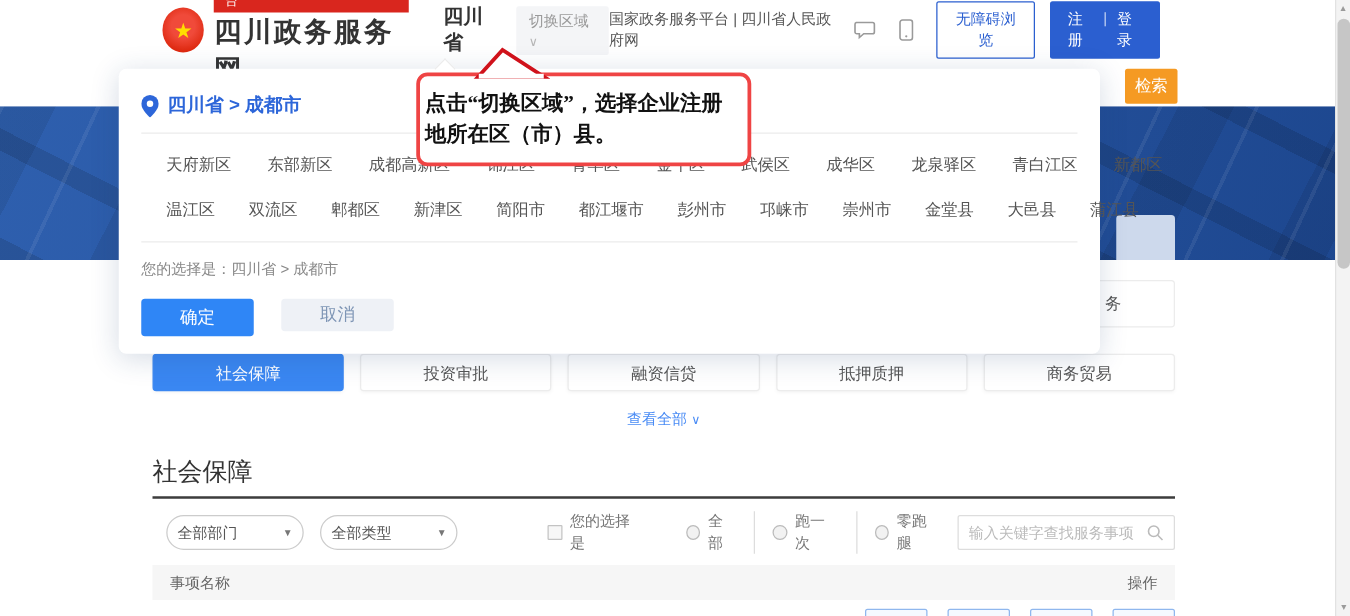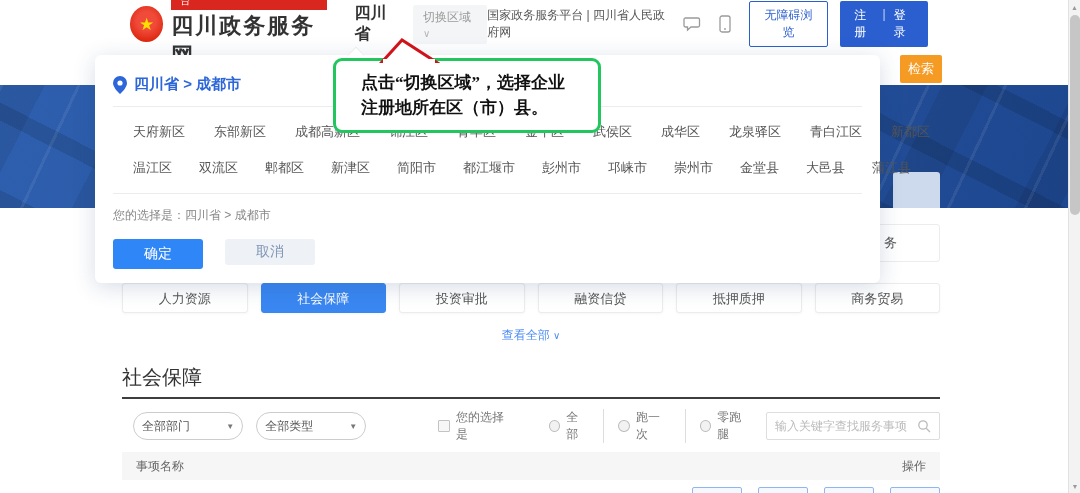--- a/index.html
+++ b/index.html
@@ -56,21 +56,21 @@
   .dist { font-size:13px; color:#555; cursor:pointer; white-space:nowrap; }
   .pp-selection { font-size:12px; color:#888; padding:13px 18px 0 18px; }
   .pp-btns { display:flex; gap:22px; padding:15px 18px; }
   .btn-confirm { width:90px; height:30px; background:#2f86f6; color:#fff; font-size:14px;
     border:none; border-radius:3px; cursor:pointer; }
   .btn-cancel { width:90px; height:26px; background:#eef1f6; color:#7e95b5; font-size:14px;
     border:none; border-radius:3px; cursor:pointer; }
 
   
   .callout { position:absolute; left:333px; top:58px; width:268px; z-index:20;
-    background:#fff; border:3px solid #22c55e; border-radius:9px; padding:10px 25px; }
+    background:#fff; border:3px solid #ef4444; border-radius:9px; padding:10px 4px; }
   .callout p { font-family:"Liberation Serif", serif; font-weight:bold; color:#111;
     font-size:17px; line-height:1.45; }
   .callout-tail { position:absolute; left:378px; top:37px; z-index:21; }
 
   
   .partial-card { position:absolute; left:815px; top:224px; width:125px; height:38px;
     background:#fff; border:1px solid #ececec; border-radius:3px; font-size:13px; color:#555;
     line-height:36px; padding-left:68px; }
   .tabs { position:absolute; left:122px; top:283px; width:818px; display:flex; gap:13px; }
   .tab { flex:1; height:30px; line-height:30px; text-align:center; background:#fff;
@@ -162,21 +162,20 @@
         <span>登录</span>
       </div>
     </div>
   </div>
   <button class="btn-search">检索</button>
 </div>
 
 <div class="partial-card">务</div>
 
 <div class="tabs">
-    <div class="tab"><span>人力资源</span></div>
     <div class="tab active"><span>社会保障</span></div>
     <div class="tab"><span>投资审批</span></div>
     <div class="tab"><span>融资信贷</span></div>
     <div class="tab"><span>抵押质押</span></div>
     <div class="tab"><span>商务贸易</span></div>
   </div>
 
 <div class="view-all"><span>查看全部</span> <span class="chev">∨</span></div>
 
 <div class="sect-head">

